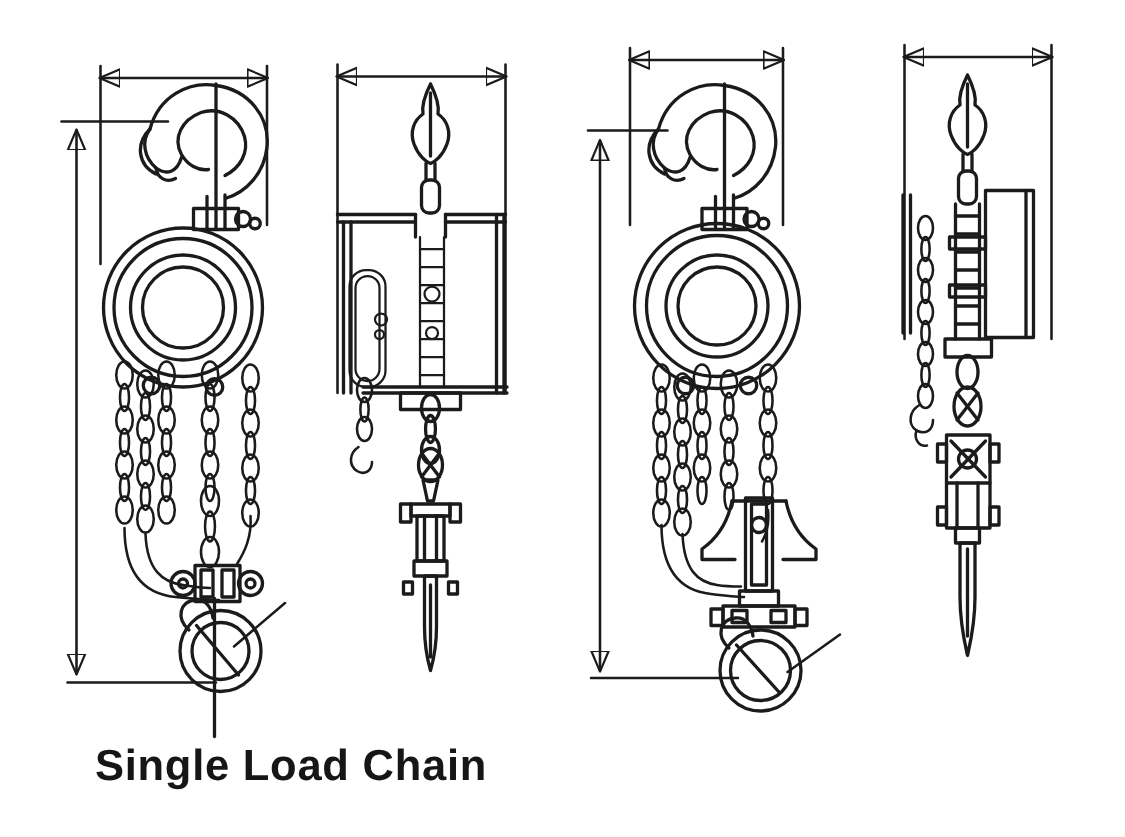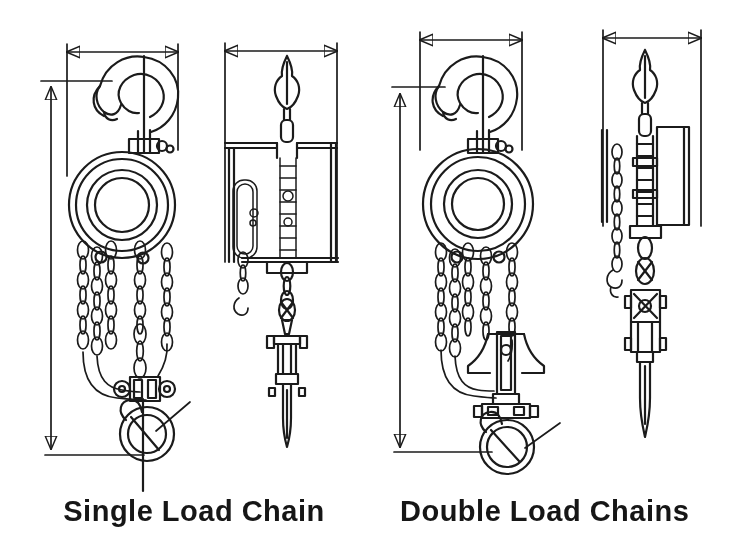--- a/index.html
+++ b/index.html
@@ -399,14 +399,13 @@
       <line x1="638" y1="322" x2="638" y2="352" stroke-width="1.4"></line>
       <line x1="652" y1="322" x2="652" y2="352" stroke-width="1.4"></line>
       <rect x="637" y="352" width="16" height="10"></rect>
       <path d="M640,362 L650,362 L650,398 C650,416 647,428 645,437 C643,428 640,416 640,398 Z"></path>
       <line x1="645" y1="366" x2="645" y2="424" stroke-width="1.3"></line>
     </g>
   </g>
 </svg>
 
 <div class="caption" id="cap1">Single Load Chain</div>
-<div class="caption" id="cap2">Double Load Chains</div>
 </div>
 
 </body></html>

